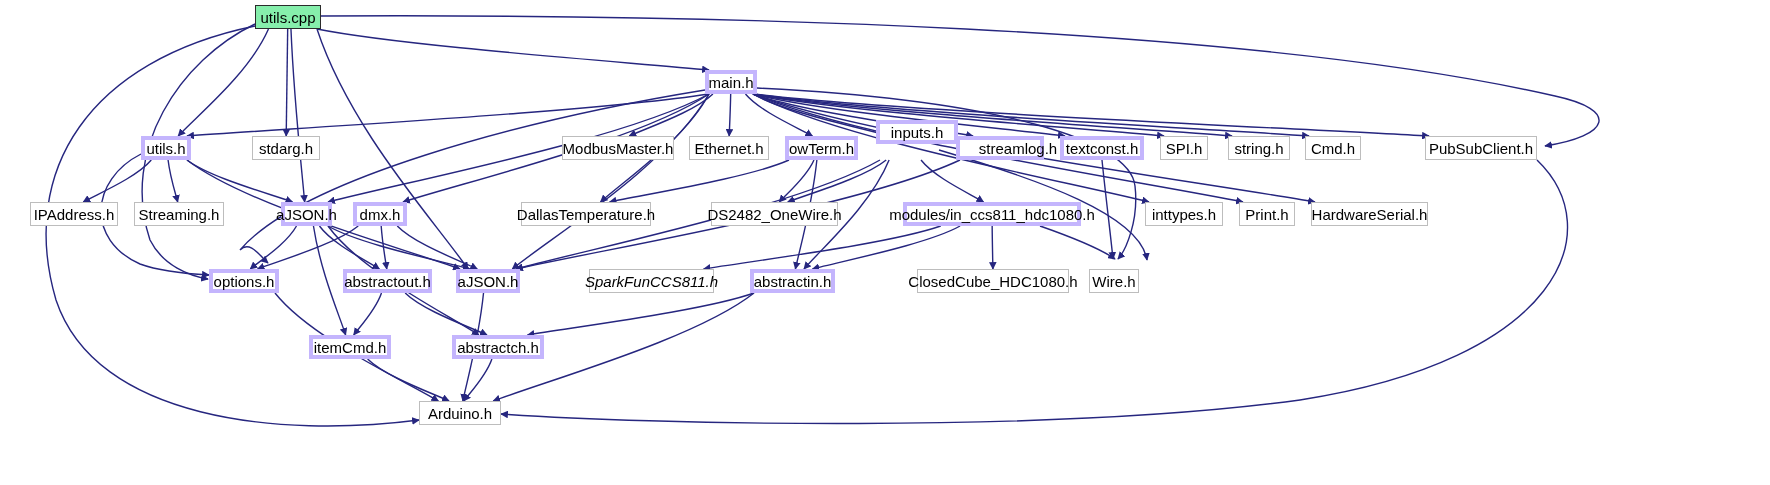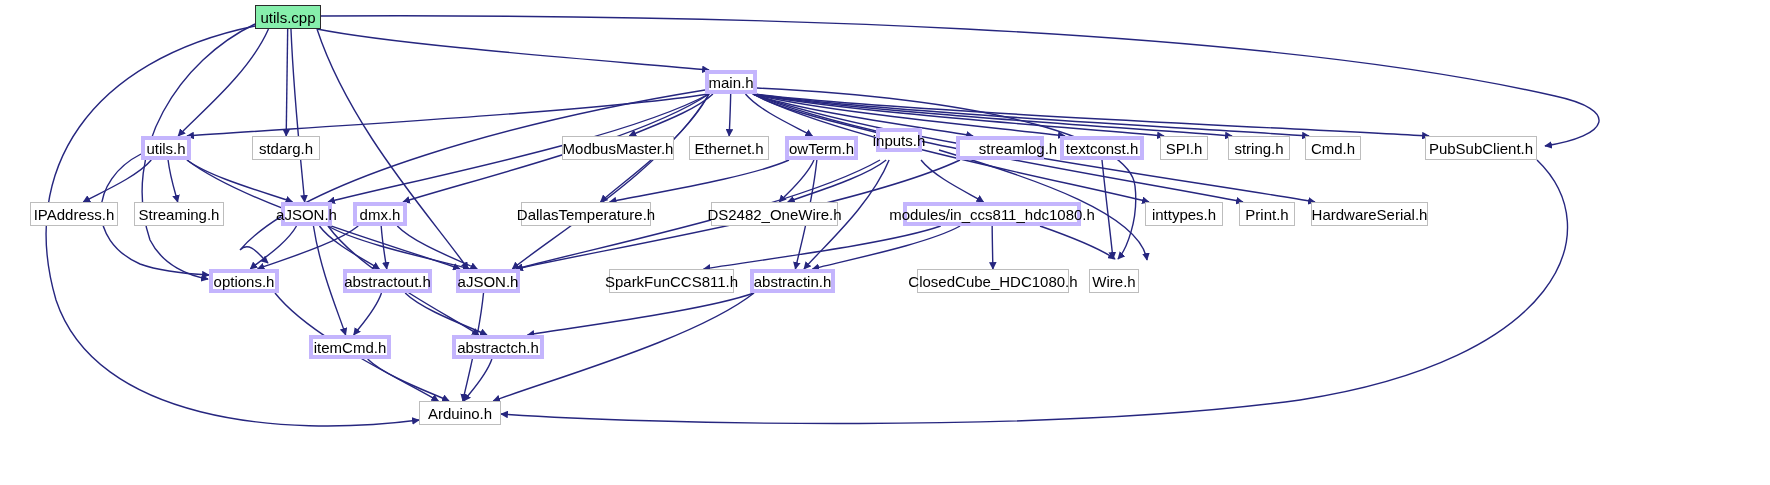--- a/index.html
+++ b/index.html
@@ -145,21 +145,21 @@
       </div>
       <div class="node light" style="left: 562px; top: 136px; width: 112px;">
         <span>ModbusMaster.h</span>
       </div>
       <div class="node light" style="left: 689px; top: 136px; width: 80px;">
         <span>Ethernet.h</span>
       </div>
       <div class="node dark" style="left: 785px; top: 136px; width: 73px;">
         <span>owTerm.h</span>
       </div>
-      <div class="node dark" style="left: 876px; top: 128px; width: 46px;">
+      <div class="node dark" style="left: 876px; top: 120px; width: 82px;">
         <span>inputs.h</span>
       </div>
       <div class="node dark" style="left: 956px; top: 136px; width: 88px; padding-left: 36px;">
         <span>streamlog.h</span>
       </div>
       <div class="node dark" style="left: 1060px; top: 136px; width: 84px;">
         <span>textconst.h</span>
       </div>
       <div class="node light" style="left: 1160px; top: 136px; width: 48px;">
         <span>SPI.h</span>
@@ -205,21 +205,21 @@
       </div>
       <div class="node dark" style="left: 209px; top: 269px; width: 70px;">
         <span>options.h</span>
       </div>
       <div class="node dark" style="left: 343px; top: 269px; width: 89px;">
         <span>abstractout.h</span>
       </div>
       <div class="node dark" style="left: 456px; top: 269px; width: 64px;">
         <span>aJSON.h</span>
       </div>
-      <div class="node light" style="left: 609px; top: 269px; width: 125px;">
+      <div class="node light" style="left: 589px; top: 269px; width: 125px; font-style: italic;">
         <span>SparkFunCCS811.h</span>
       </div>
       <div class="node dark" style="left: 750px; top: 269px; width: 85px;">
         <span>abstractin.h</span>
       </div>
       <div class="node light" style="left: 917px; top: 269px; width: 152px;">
         <span>ClosedCube_HDC1080.h</span>
       </div>
       <div class="node light" style="left: 1089px; top: 269px; width: 50px;">
         <span>Wire.h</span>

